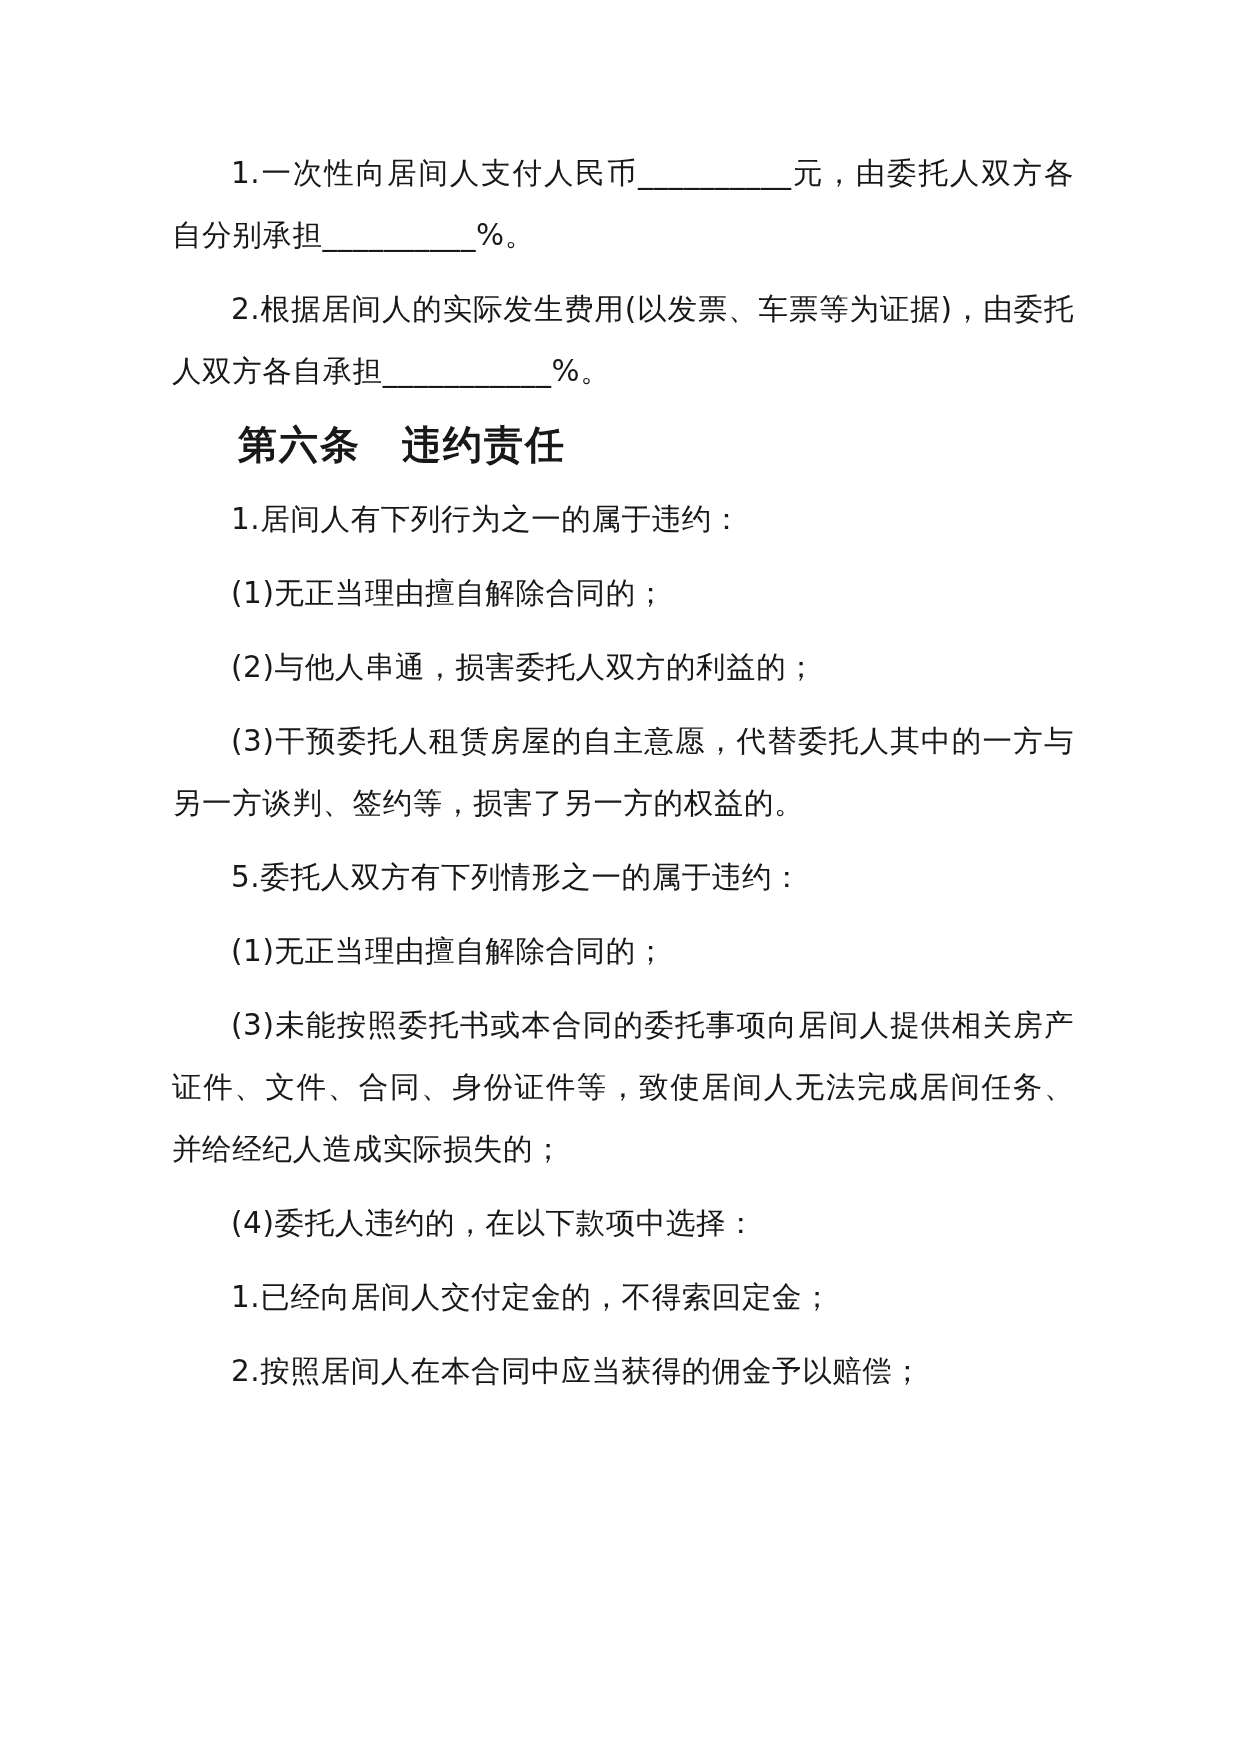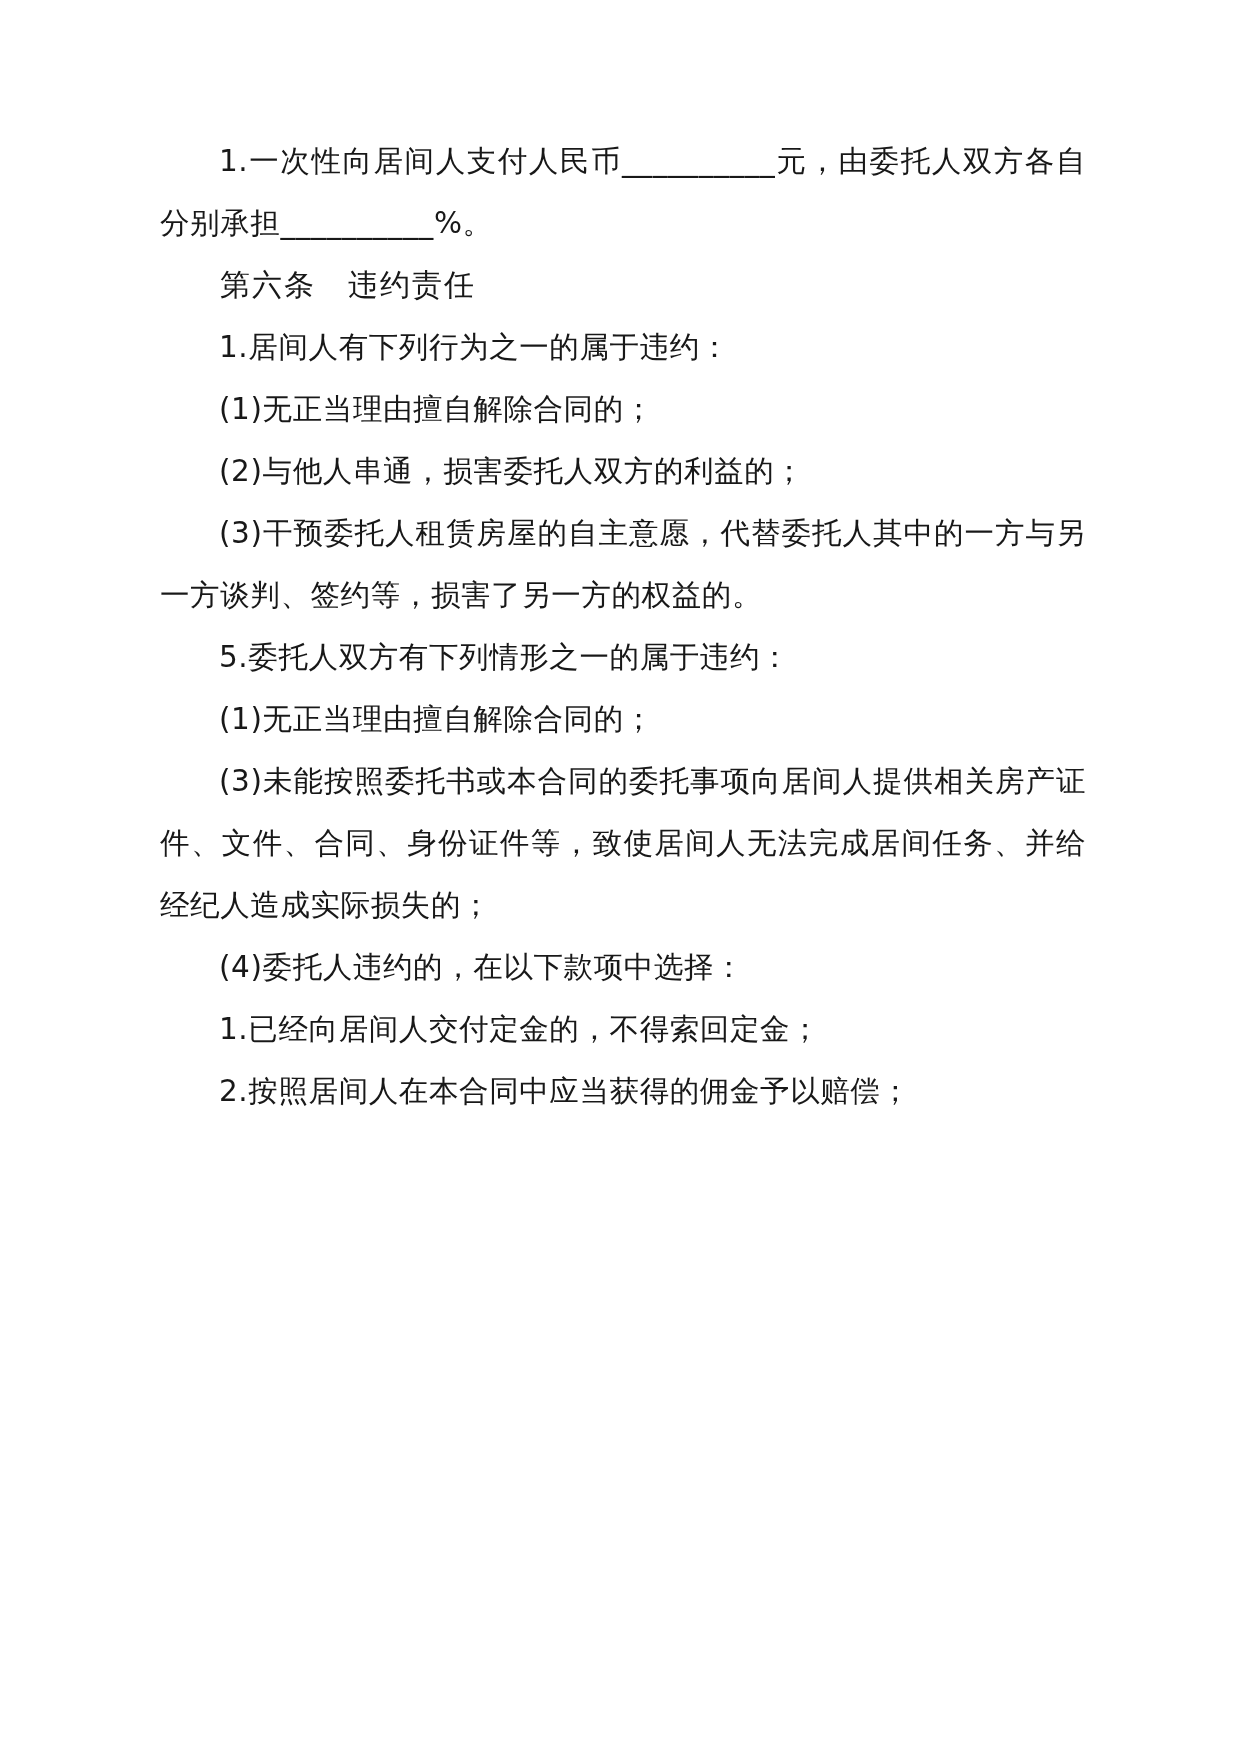--- a/index.html
+++ b/index.html
@@ -24,41 +24,42 @@
   }
   .doc-body {
     font-size: 29.5px;
     line-height: 62px;
     letter-spacing: 0.6px;
     text-align: justify;
     text-justify: inter-ideograph;
     color: #181818;
   }
   .para {
-    margin: 0;
+    margin: 12px;
     text-indent: 2em;
     white-space: pre-wrap;
     word-break: break-all;
   }
   .heading {
     margin: 0;
     text-indent: 2em;
-    font-weight: normal;
-    font-size: 30px;
+    font-weight: bold;
+    font-size: 39px;
     line-height: 62px;
     letter-spacing: 2px;
   }
 </style>
 </head>
 <body>
 
 <div class="page">
   <div class="doc-body">
 
     <p class="para">1.一次性向居间人支付人民币__________元，由委托人双方各自分别承担__________%。</p>
+    <p class="para">2.根据居间人的实际发生费用(以发票、车票等为证据)，由委托人双方各自承担___________%。</p>
     <p class="heading">第六条　违约责任</p>
     <p class="para">1.居间人有下列行为之一的属于违约：</p>
     <p class="para">(1)无正当理由擅自解除合同的；</p>
     <p class="para">(2)与他人串通，损害委托人双方的利益的；</p>
     <p class="para">(3)干预委托人租赁房屋的自主意愿，代替委托人其中的一方与另一方谈判、签约等，损害了另一方的权益的。</p>
     <p class="para">5.委托人双方有下列情形之一的属于违约：</p>
     <p class="para">(1)无正当理由擅自解除合同的；</p>
     <p class="para">(3)未能按照委托书或本合同的委托事项向居间人提供相关房产证件、文件、合同、身份证件等，致使居间人无法完成居间任务、并给经纪人造成实际损失的；</p>
     <p class="para">(4)委托人违约的，在以下款项中选择：</p>
     <p class="para">1.已经向居间人交付定金的，不得索回定金；</p>

